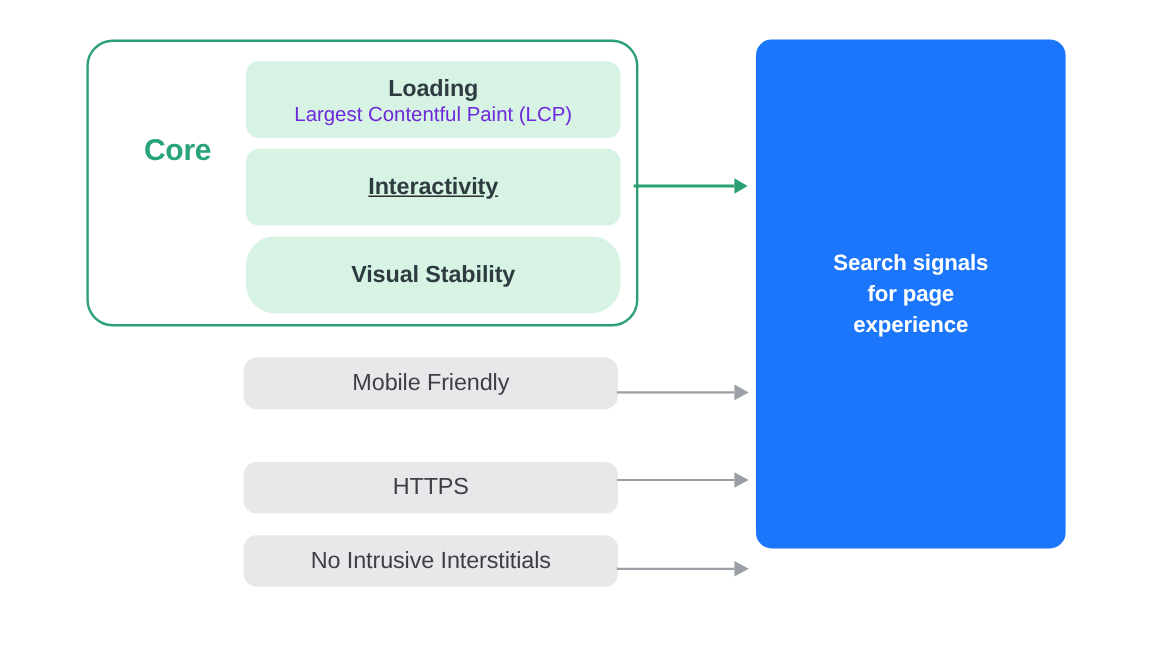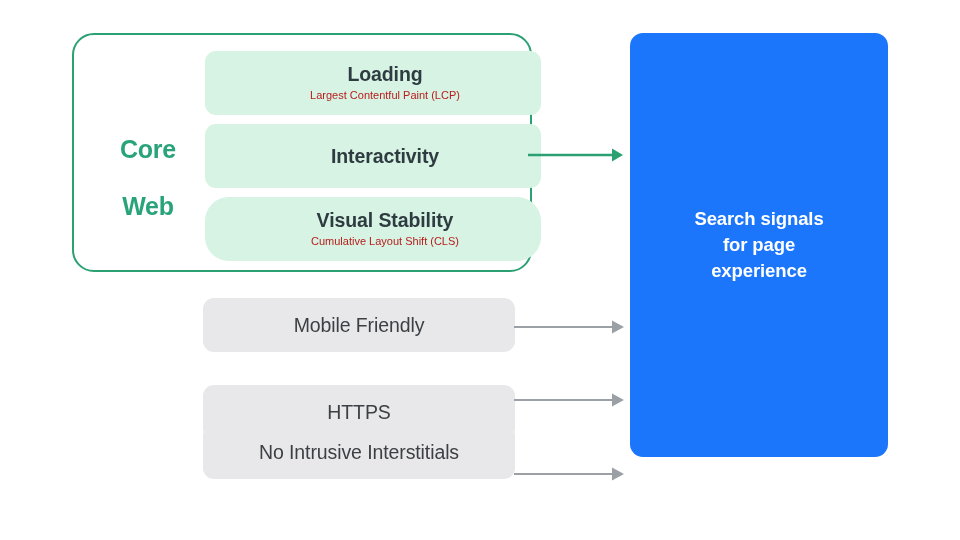--- a/index.html
+++ b/index.html
@@ -35,70 +35,69 @@
     left: 14px;
     top: 74px;
     width: 120px;
     text-align: center;
     color: #29A37A;
     font-size: 25px;
     font-weight: bold;
     line-height: 33px;
     letter-spacing: -0.2px;
   }
-  #cwv-label .cwv-word { display: block; margin-top: 24px; }
+  #cwv-label .cwv-word { display: block; }
 
   
   .metric-card {
     position: absolute;
     left: 131px;
     width: 312px;
     height: 64px;
     background: #D6F3E3;
     border-radius: 11px;
     display: flex;
     flex-direction: column;
     align-items: center;
     justify-content: center;
-    padding-left: 24px;
   }
   .metric-card.m0 { top: 16px; }
-  .metric-card.m1 { top: 89px; }
+  .metric-card.m1 { top: 89px; text-decoration: underline; }
   .metric-card.m2 { top: 162px; border-radius: 24px; }
 
   .metric-title {
     color: #2E3B40;
     font-size: 19.5px;
     font-weight: bold;
     line-height: 24px;
     letter-spacing: -0.1px;
   }
   .metric-sub {
-    color: #b91c1c;
-    font-size: 11px;
+    color: #6d28d9;
+    font-size: 17px;
     font-weight: normal;
     line-height: 17px;
     margin-top: 1px;
   }
 
   
   .factor-box {
     position: absolute;
     left: 203px;
     width: 312px;
-    height: 54px;
+    height: 43px;
     background: #E8E8EA;
     border-radius: 11px;
     display: flex;
     align-items: center;
     justify-content: center;
   }
   .factor-box.f0 { top: 298px; }
   .factor-box.f1 { top: 371px; margin-top: 14px; }
-  .factor-box.f2 { top: 425px; }
+  .factor-box.f2 { top: 446px; }
   .factor-label {
     color: #3C3F43;
     font-size: 19.5px;
     font-weight: normal;
     letter-spacing: -0.1px;
   }
 
   
   .arrow-svg {
     position: absolute;
@@ -135,35 +134,33 @@
 </style>
 </head>
 <body>
 
 <div id="canvas">
 
   <div id="cwv-container">
 
     <div id="cwv-label">
       <span class="cwv-word">Core</span>
-      <span class="cwv-word">Web</span>
     </div>
 
     <div class="metric-card m0">
       <div class="metric-title">Loading</div>
       <div class="metric-sub">Largest Contentful Paint (LCP)</div>
     </div>
 
     <div class="metric-card m1">
       <div class="metric-title">Interactivity</div>
     </div>
 
     <div class="metric-card m2">
       <div class="metric-title">Visual Stability</div>
-      <div class="metric-sub">Cumulative Layout Shift (CLS)</div>
     </div>
   </div>
 
   <div class="factor-box f0">
     <span class="factor-label">Mobile Friendly</span>
   </div>
   <div class="factor-box f1">
     <span class="factor-label">HTTPS</span>
   </div>
   <div class="factor-box f2">

